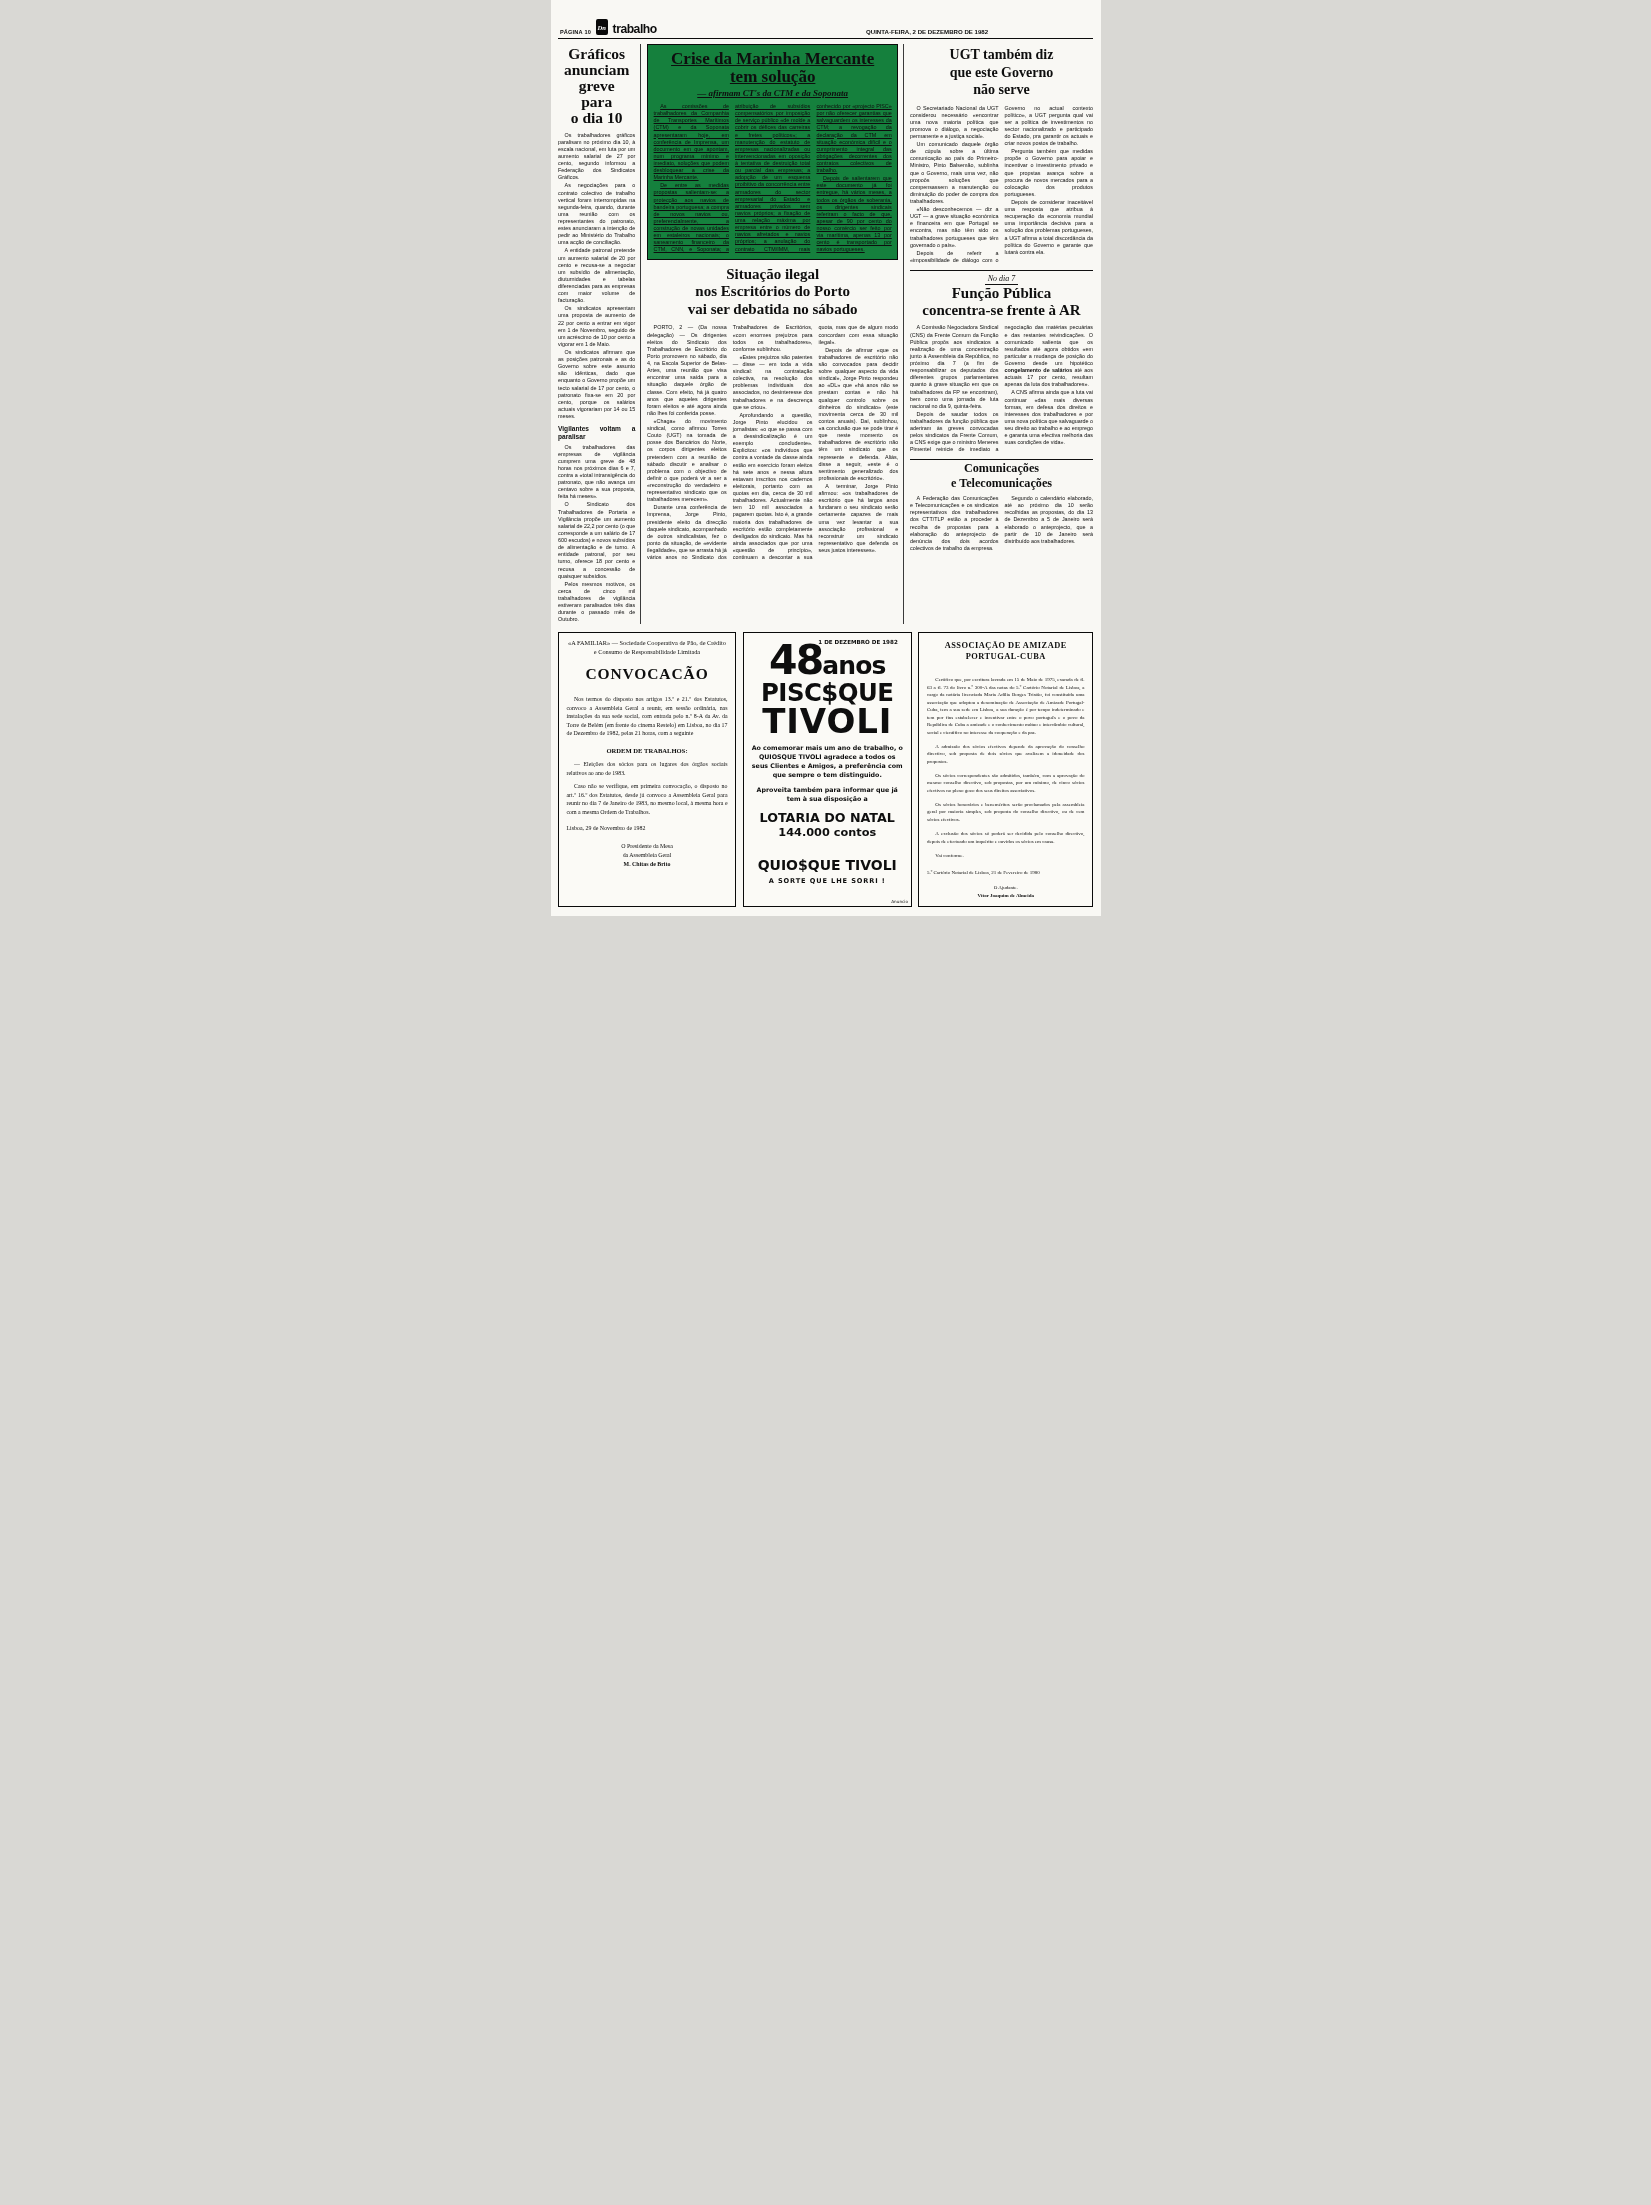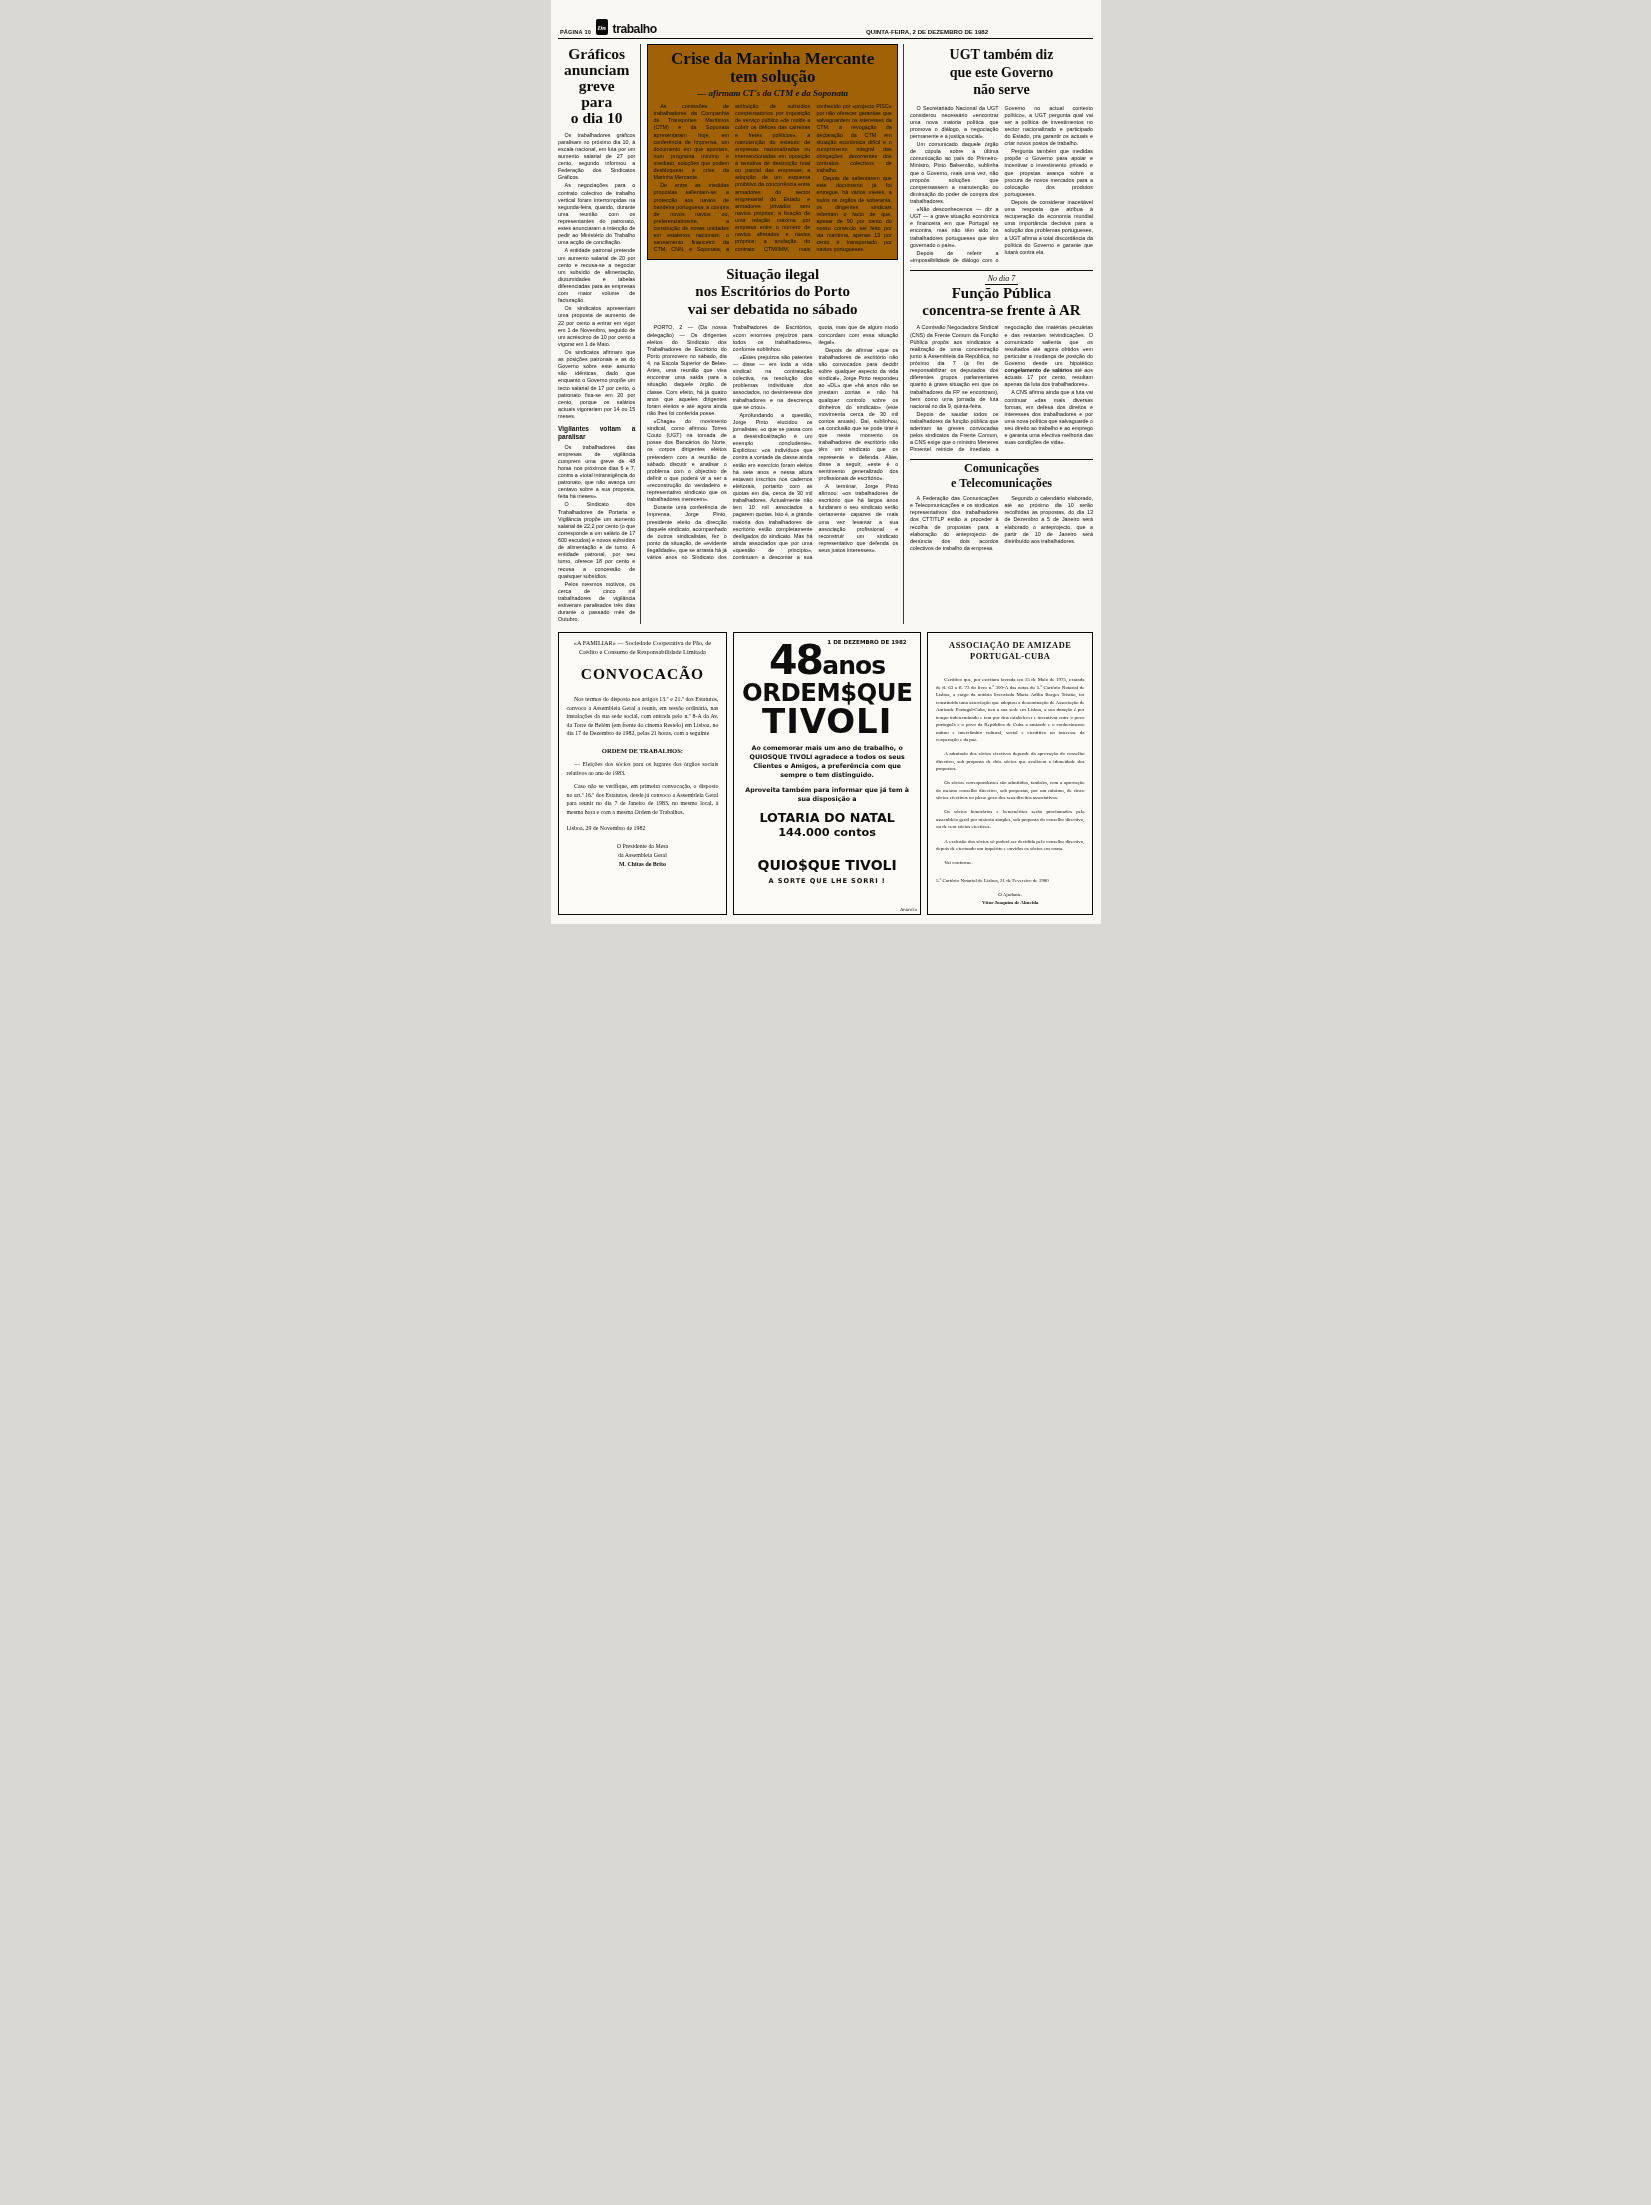--- a/index.html
+++ b/index.html
@@ -33,21 +33,21 @@
           font-size:8px; text-align:center; margin:3.8px 0 1.9px 0;}
   .kicker span{border-bottom:0.9px solid #111; padding:0 2.8px 0.5px 2.8px;}
   .hl-fp{font-size:15px; margin:0.9px 0 4.7px 0; line-height:1.15;}
   .hl-com{font-size:12.2px; margin:0.9px 0 4.7px 0; line-height:1.2;}
   
   .bodytxt{font-size:5.4px; line-height:1.32; text-align:justify;}
   .bodytxt p{margin:0 0 0.9px 0; text-indent:6.6px;}
   .cols3{column-count:3; column-gap:6.1px;}
   .cols2{column-count:2; column-gap:6.1px;}
   .subhead{font-size:6.6px; font-weight:bold; margin:4.7px 0 2.8px 0; line-height:1.2;}
-  .crise-box{border:1.9px solid #0b0b0b; padding:4.7px 5.6px 5.6px 5.6px; margin-bottom:5.6px; background:#a16207;}
+  .crise-box{border:1.9px solid #0b0b0b; padding:4.7px 5.6px 5.6px 5.6px; margin-bottom:5.6px; background:#15803d;text-decoration:underline;}
   .sec-rule{border:0; border-top:1.4px solid #101010; margin:5.6px 0 0.9px 0;}
   .thin-rule{border:0; border-top:0.9px solid #101010; margin:5.6px 0 0.9px 0;}
   .boldseg{font-weight:bold;}
   
   .ads{display:grid; grid-template-columns:1.02fr .97fr 1fr; gap:6.6px; margin-top:7.5px;}
   .ad{border:1.9px solid #0a0a0a; background:#fbfaf6; padding:6.6px 7.5px; box-sizing:border-box; position:relative;}
   .ad-serif{font-family:"Liberation Serif", serif;}
   .fam-head{font-size:6.3px; text-align:center; line-height:1.35; margin-bottom:8.4px;}
   .fam-title{font-size:15.5px; font-weight:bold; text-align:center; letter-spacing:0.9px; margin:6.6px 0 12.2px 0;}
   .fam-body{font-size:5.9px; line-height:1.45; text-align:justify;}
@@ -209,21 +209,21 @@
         </div>
       </div>
     </div>
 
     <div class="ad tiv">
       <div class="tiv-date">1 DE DEZEMBRO DE 1982</div>
       <div class="tiv-48row">
         <span class="tiv-48">48</span>
         <span class="tiv-anos">anos</span>
       </div>
-      <div class="tiv-brand1">ORDEM$QUE</div>
+      <div class="tiv-brand1">PISC$QUE</div>
       <div class="tiv-brand2">TIVOLI</div>
       <div class="tiv-body">Ao comemorar mais um ano de trabalho, o QUIOSQUE TIVOLI agradece a todos os seus Clientes e Amigos, a preferência com que sempre o tem distinguido.</div>
       <div class="tiv-body">Aproveita também para informar que já tem à sua disposição a</div>
       <div class="tiv-lot1">LOTARIA DO NATAL</div>
       <div class="tiv-lot2">144.000 contos</div>
       <div class="tiv-foot">QUIO$QUE TIVOLI</div>
       <div class="tiv-slogan">A SORTE QUE LHE SORRI !</div>
       <div class="tiv-corner">Anuncio</div>
     </div>
 

